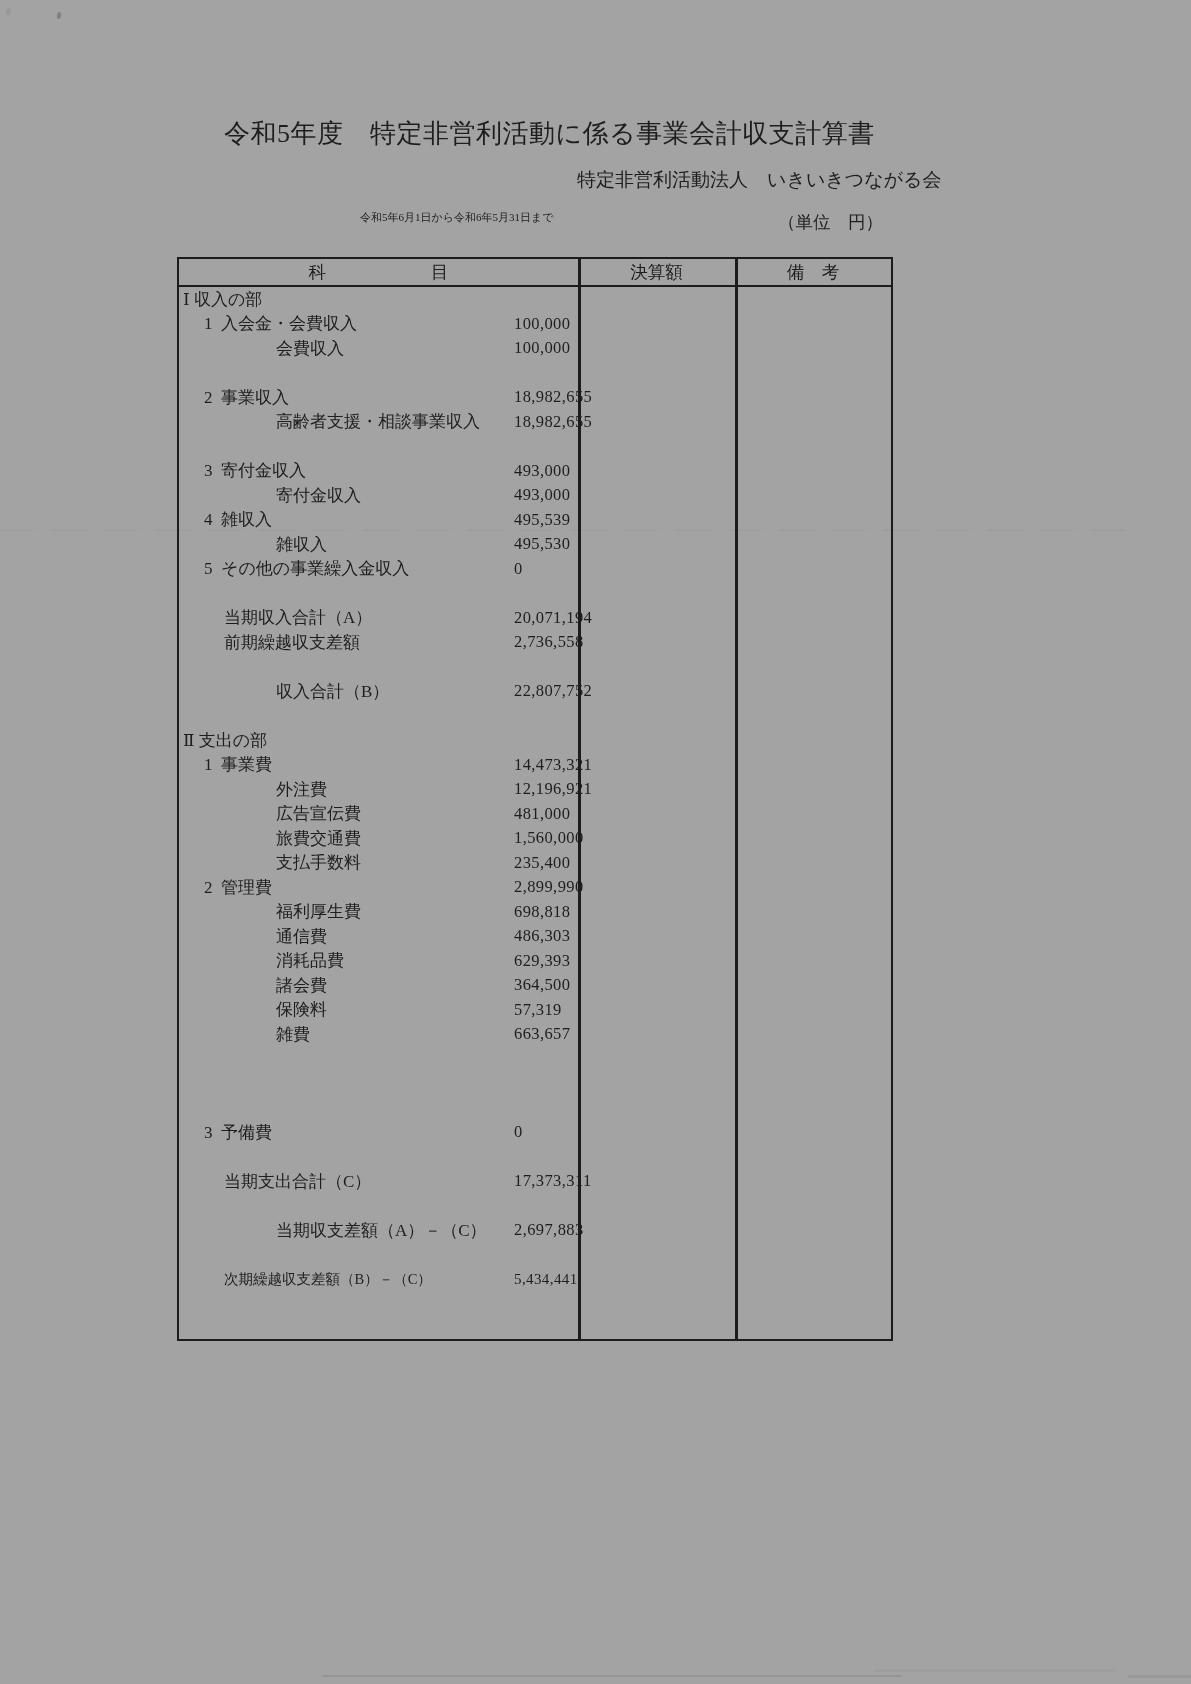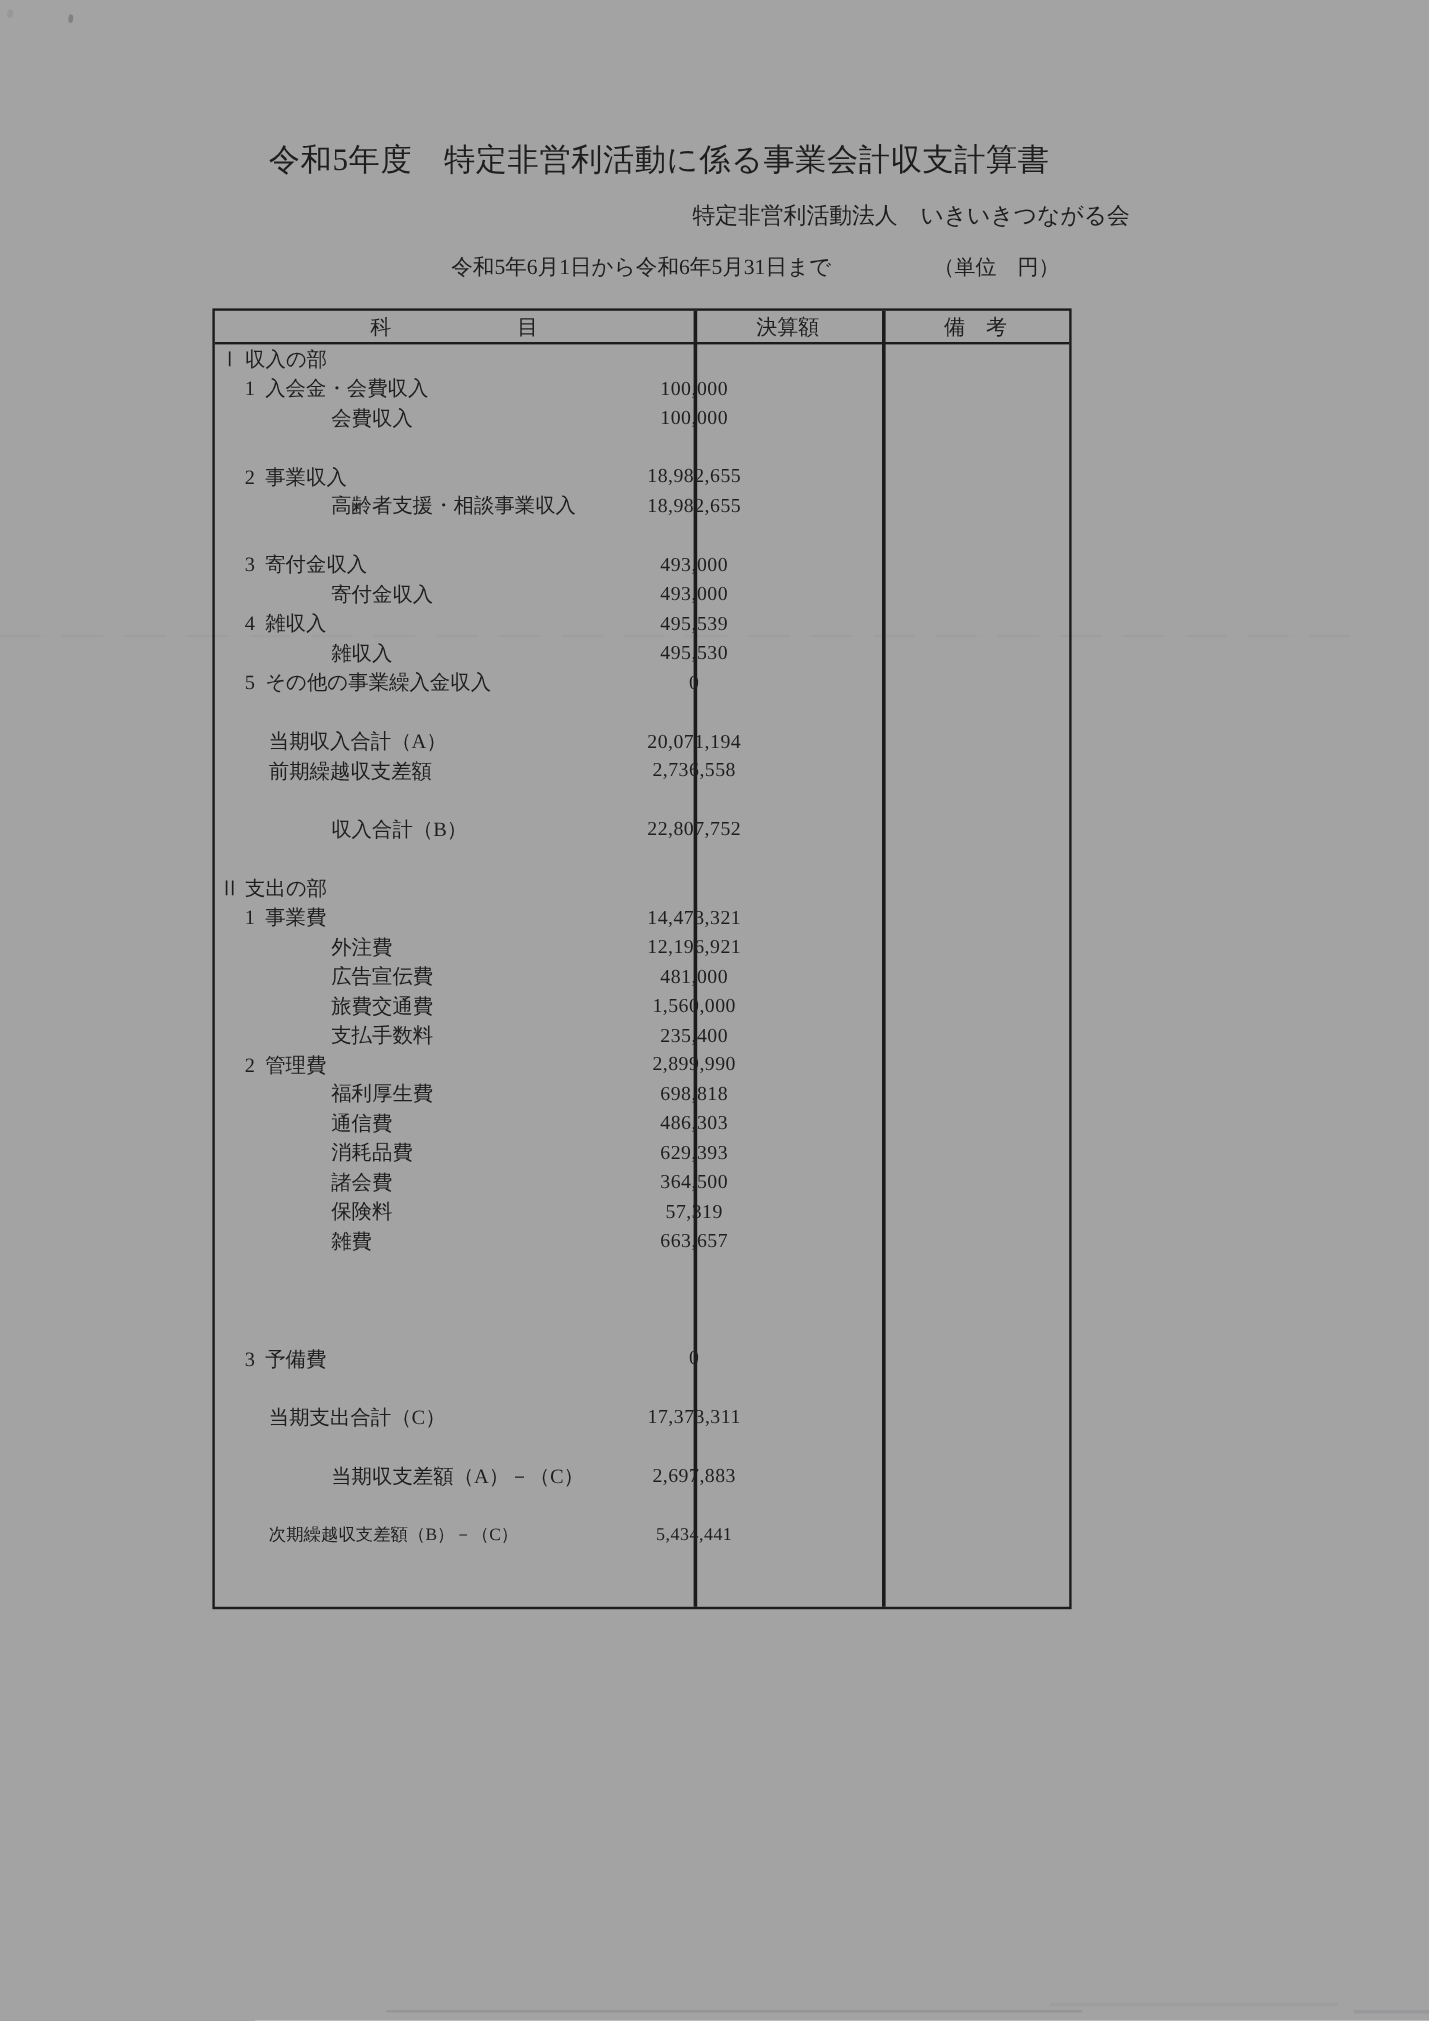--- a/index.html
+++ b/index.html
@@ -7,44 +7,44 @@
     position:relative;
     width:1191px;height:1684px;
     background:#a3a3a3;
     font-family:"Liberation Serif","DejaVu Serif",serif;
     color:#1e1e1e;
     overflow:hidden;
     margin:0 auto;
   }
   .doc-title{position:absolute;left:224px;top:116px;font-size:26px;letter-spacing:.5px;white-space:pre;}
   .org-name{position:absolute;left:577px;top:167px;font-size:19px;white-space:pre;}
-  .period{position:absolute;left:376px;top:210px;font-size:18px;white-space:pre;}
+  .period{position:absolute;left:360px;top:210px;font-size:11px;white-space:pre;}
   .unit-label{position:absolute;left:778px;top:210px;font-size:17.5px;white-space:pre;}
 
   .stmt-table{
     position:absolute;left:177px;top:257px;width:716px;height:1084px;
     border:2.5px solid #1c1c1c;box-sizing:border-box;
   }
   .thead{display:flex;height:28px;border-bottom:2.5px solid #1c1c1c;box-sizing:border-box;font-size:17.5px;}
   .th{display:flex;align-items:center;justify-content:center;white-space:pre;box-sizing:border-box;}
   .th-subject{width:399px;border-radius:13px;}
   .th-amount{width:157px;}
   .th-remarks{flex:1;}
   .vline{position:absolute;top:0;bottom:0;width:2.5px;background:#1c1c1c;}
   .v1{left:399px;}
   .v2{left:556px;}
   .tbody{position:absolute;top:28px;left:0;right:0;bottom:0;overflow:hidden;}
   .trow{display:flex;height:24.51px;align-items:center;font-size:17px;line-height:1;}
   .cell{box-sizing:border-box;}
-  .cell.label{width:335px;white-space:pre;overflow:hidden;font-family:Liberation Serif, serif;}
+  .cell.label{width:335px;white-space:pre;overflow:hidden;}
   .ind0{padding-left:4px;}
   .ind1{padding-left:25px;}
   .ind2{padding-left:97px;}
   .ind3{padding-left:45px;}
-  .cell.amount{width:157px;text-align:center;padding-right:28px;font-size:16.5px;letter-spacing:.4px;white-space:pre;}
+  .cell.amount{width:157px;text-align:left;padding-right:28px;font-size:16.5px;letter-spacing:.4px;white-space:pre;}
   .cell.remark{flex:1;}
   .trow.small{font-size:14.5px;}
   .trow.small .amount{font-size:15px;}
 
   
   .speck{position:absolute;border-radius:45% 55% 50% 50%;}
   .speck-a{left:6px;top:8px;width:5px;height:7px;background:#8d8d8d;opacity:.5;transform:rotate(14deg);}
   .speck-b{left:57px;top:12px;width:4px;height:7px;background:#6f6f6f;opacity:.65;transform:rotate(8deg);}
   .scanline-mid{
     position:absolute;left:0;top:529px;width:1125px;height:2px;

